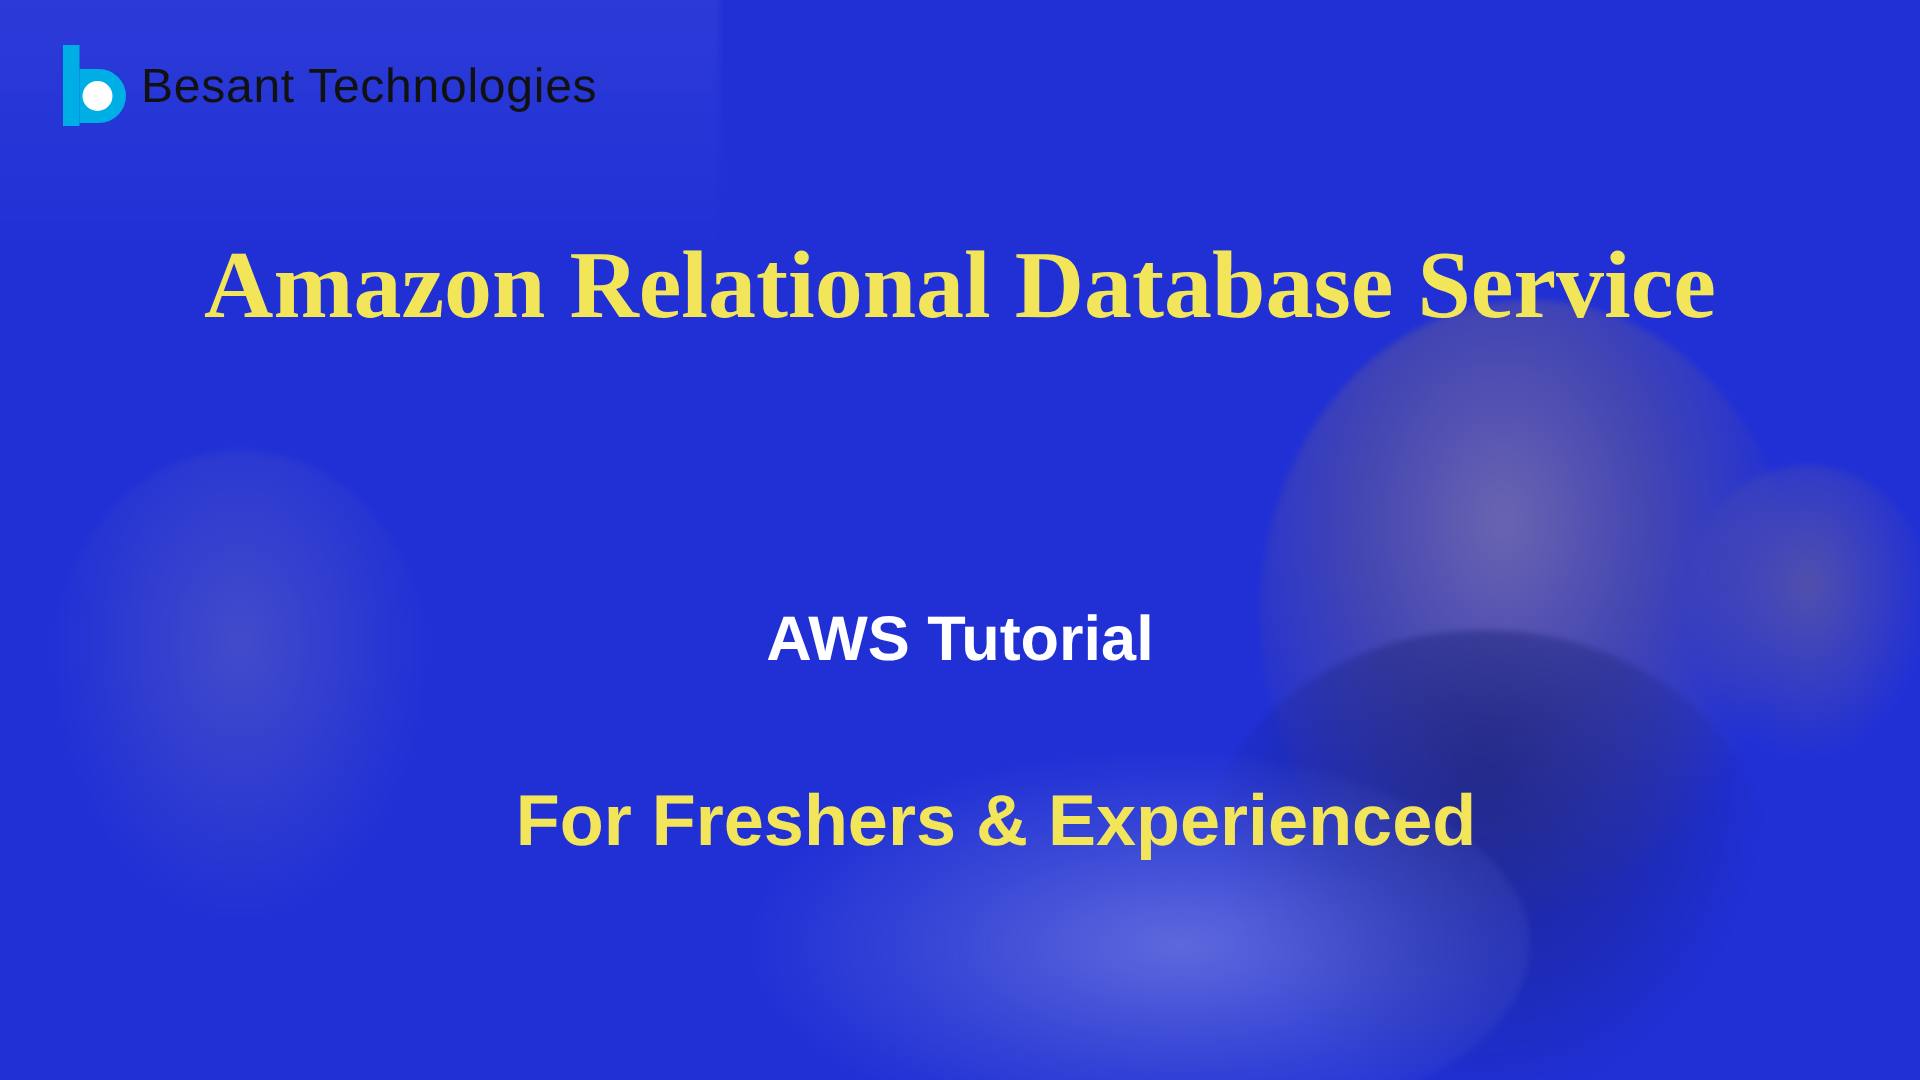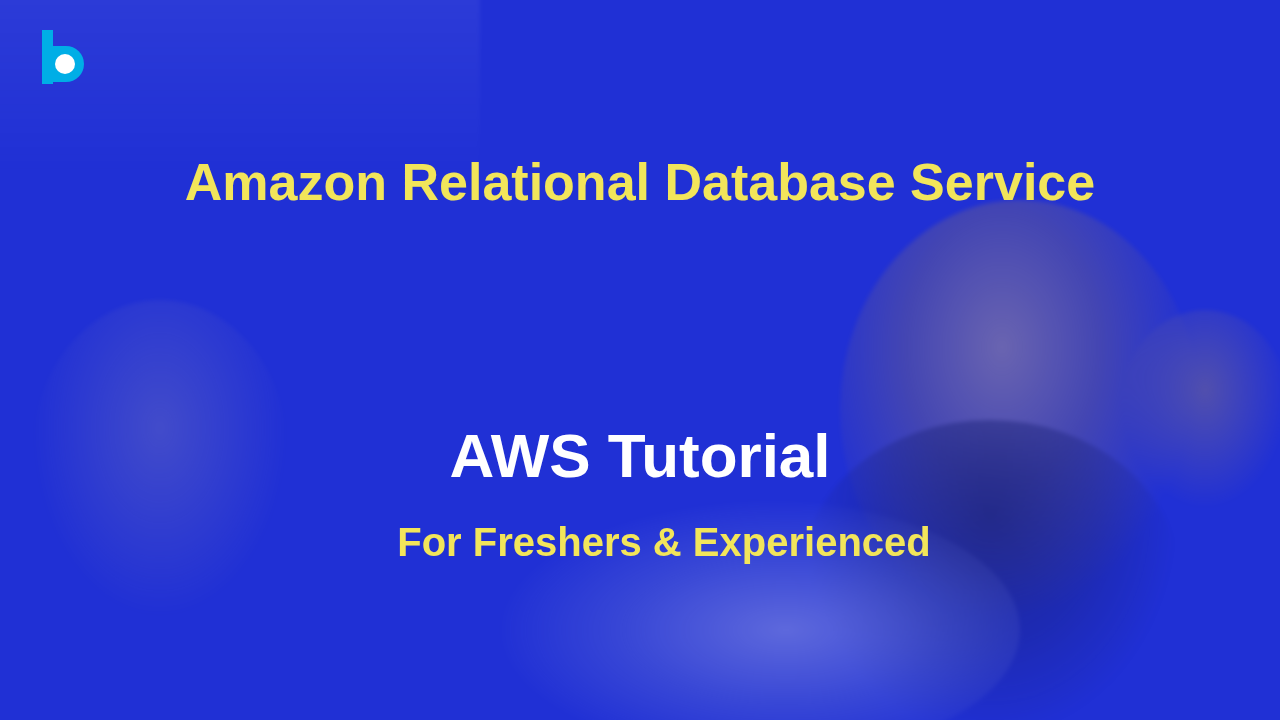--- a/index.html
+++ b/index.html
@@ -106,31 +106,32 @@
   
   .headline {
     position: absolute;
     left: 0; right: 0;
     text-align: center;
     color: #f2e55a;
     font-weight: 700;
   }
   .h-title {
     top: 150px;
-    font-size: 52px;
+    font-size: 64px;
     line-height: 1.25;
+    font-family: Liberation Serif, serif;
   }
   .h-sub1 {
-    top: 420px;
+    top: 402px;
     color: #ffffff;
-    font-size: 62px;
+    font-size: 42px;
   }
   .h-sub2 {
     top: 520px;
-    font-size: 40px;
+    font-size: 48px;
     margin-left: 48px;
   }
 </style>
 </head>
 <body>
 
 <div class="stage">
 
   <div class="bg-blobs">
     <div class="blob toplight"></div>
@@ -143,20 +144,21 @@
 
   <div class="logo">
     <span class="logo-mark">
       <svg viewBox="0 0 44 58" width="44" height="58">
 
         <rect x="2" y="2" width="11" height="54" fill="#00aee6"></rect>
         <path d="M13 18 H26 a18 18 0 0 1 0 36 H13 Z" fill="#00aee6"></path>
         <circle cx="25" cy="36" r="10" fill="#ffffff"></circle>
       </svg>
     </span>
+    <span class="logo-text">Besant Technologies</span>
   </div>
 
   <div class="headline h-title">
     <div>Amazon Relational Database Service</div>
   </div>
 
   <div class="headline h-sub1">AWS Tutorial</div>
 
   <div class="headline h-sub2">For Freshers &amp; Experienced</div>
 

